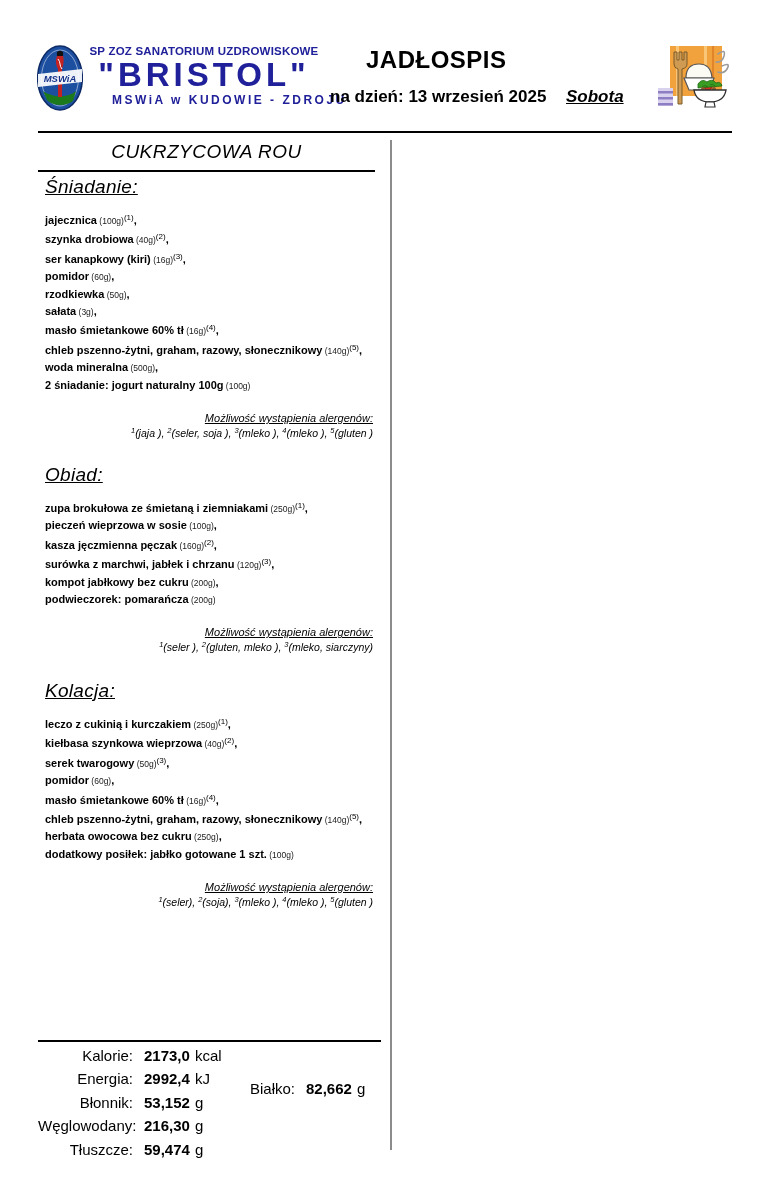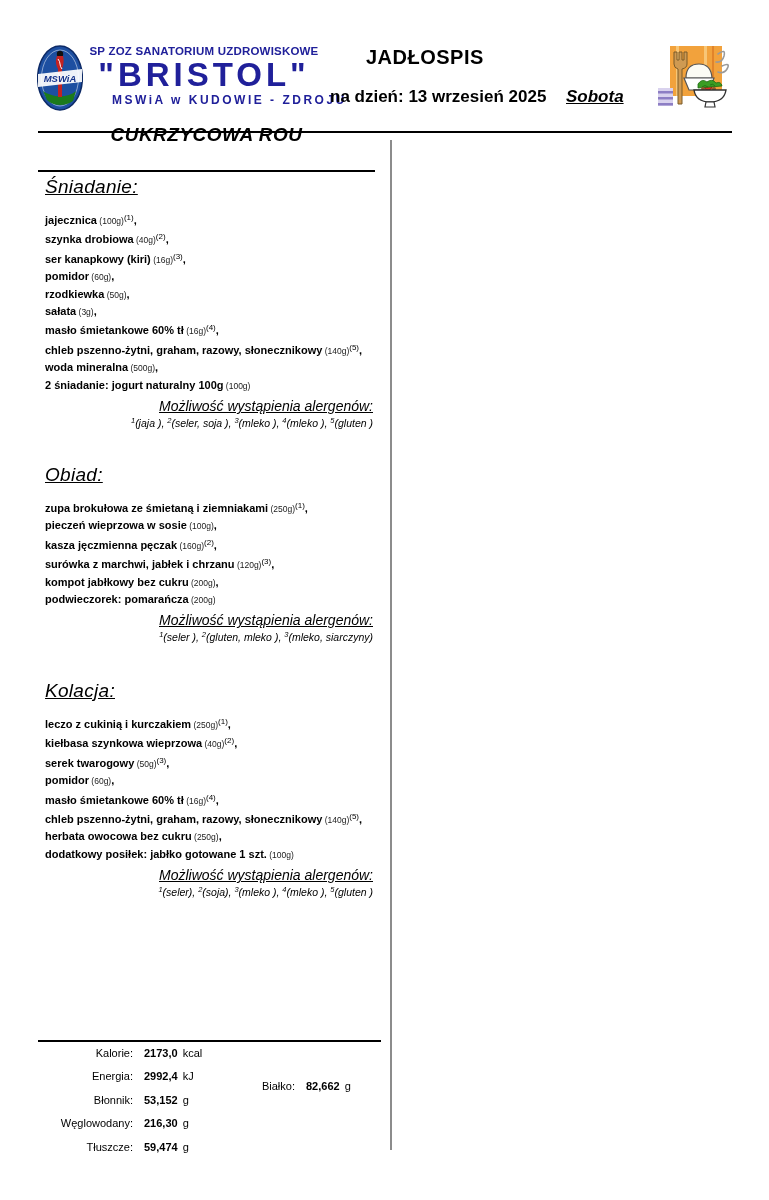--- a/index.html
+++ b/index.html
@@ -6,50 +6,50 @@
   html,body{margin:0;padding:0;background:#fff;}
   .page{position:relative;width:769px;height:1200px;background:#fff;overflow:hidden;
         font-family:"Liberation Sans","DejaVu Sans",sans-serif;color:#000;}
 
   
   .logo-oval{position:absolute;left:37px;top:45px;width:46px;height:66px;}
   .org-text{position:absolute;left:84px;top:45px;width:240px;text-align:center;color:#20209a;}
   .org-line1{font-size:11.5px;font-weight:bold;white-space:nowrap;letter-spacing:0.2px;}
   .org-name{font-size:33px;font-weight:bold;letter-spacing:4px;line-height:36px;white-space:nowrap;}
   .org-line2{font-size:12px;font-weight:bold;letter-spacing:2.5px;white-space:nowrap;margin-left:28px;}
-  .main-title{position:absolute;left:366px;top:46px;font-size:20px;font-weight:bold;letter-spacing:0.5px;}
+  .main-title{position:absolute;left:366px;top:46px;font-size:24px;font-weight:bold;letter-spacing:0.5px;}
   .date-line{position:absolute;left:330px;top:87px;font-size:17px;font-weight:bold;white-space:nowrap;text-align:right;}
   .day-name{position:absolute;left:566px;top:87px;font-size:17px;font-weight:bold;font-style:italic;
             text-decoration:underline;white-space:nowrap;}
   .food-icon{position:absolute;left:656px;top:44px;width:82px;height:78px;}
 
   .top-rule{position:absolute;left:38px;top:131px;width:694px;height:2px;background:#000;}
   .v-divider{position:absolute;left:390px;top:140px;width:1.5px;height:1010px;background:#8c8c8c;}
 
   
-  .diet-title{position:absolute;left:38px;top:124px;width:337px;text-align:center;
-              font-size:19px;font-weight:bold;font-style:italic;letter-spacing:0.5px;}
+  .diet-title{position:absolute;left:38px;top:141px;width:337px;text-align:center;
+              font-size:19px;font-weight:normal;font-style:italic;letter-spacing:0.5px;}
   .diet-rule{position:absolute;left:38px;top:170px;width:337px;height:1.5px;background:#000;}
 
   .meal{position:absolute;left:45px;width:330px;}
   .meal-0{top:176px;} .meal-1{top:464px;} .meal-2{top:680px;}
   .meal-heading{margin:0 0 12px 0;font-size:19px;font-weight:normal;font-style:italic;
                 text-decoration:underline;letter-spacing:0.3px;}
   .item{font-size:11px;font-weight:bold;line-height:16.4px;white-space:nowrap;}
   .portion{font-size:8.5px;font-weight:normal;color:#1a1a1a;}
   .fnsup{font-size:8px;font-weight:normal;vertical-align:4px;}
-  .allergen-title{margin-top:4px;padding-right:2px;text-align:right;font-size:14px;
+  .allergen-title{margin-top:18px;padding-right:2px;text-align:right;font-size:11px;
                   font-style:italic;text-decoration:underline;}
   .allergen-line{margin-top:2px;padding-right:2px;text-align:right;font-size:10.5px;font-style:italic;}
   .alg-sup{font-size:7.5px;vertical-align:4px;}
 
   
   .nutrition{position:absolute;left:38px;top:1040px;width:343px;}
   .nut-rule{height:1.8px;background:#000;margin-bottom:5px;}
-  .nut-row{position:relative;display:flex;align-items:baseline;height:23.5px;font-size:11px;}
+  .nut-row{position:relative;display:flex;align-items:baseline;height:23.5px;font-size:15px;}
   .nut-label{width:95px;text-align:right;white-space:nowrap;}
   .nut-value{font-weight:bold;margin-left:11px;white-space:nowrap;}
   .nut-unit{margin-left:5px;white-space:nowrap;}
   .nut-extra{position:absolute;left:180px;top:10px;display:flex;align-items:baseline;}
   .nut-extra .nut-label{width:77px;}
 </style>
 </head>
 <body>
 
 <div class="page">

